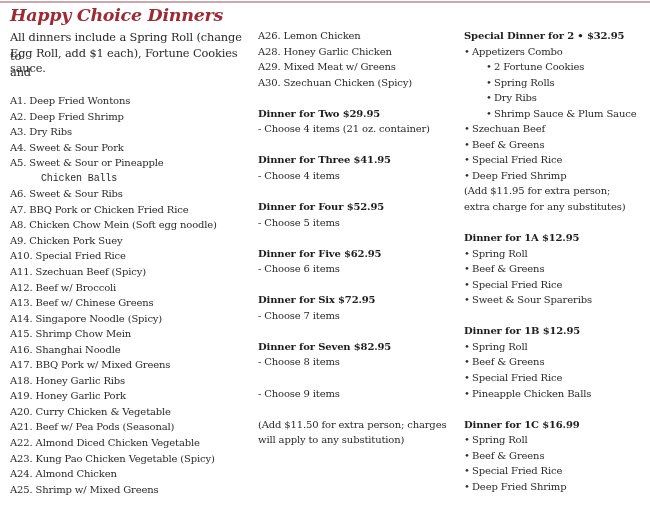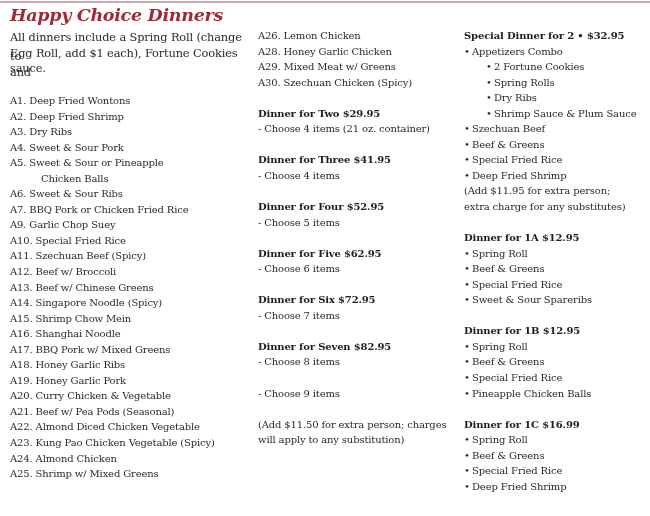--- a/index.html
+++ b/index.html
@@ -47,21 +47,21 @@
   .intro {
     position: absolute;
     left: 10px; top: 28px;
     width: 236px;
     white-space: normal;
     font-size: 11.4px;
     line-height: 19px;
     letter-spacing: -0.15px;
   }
   .line { display: block; height: 15.55px; }
-  .indent { padding-left: 31px; }
+  .indent { padding-left: 31px; font-family: Liberation Mono, monospace; }
   .bold { font-weight: bold; color: #1e1e1e; }
   .gap { display: block; height: 15.55px; }
   .bullet::before {
     content: "\2022";
     display: inline-block;
     width: 8px;
     font-size: 10px;
   }
   .bullet-inner { padding-left: 22px; }
 </style>
@@ -80,21 +80,22 @@
 
 <div class="col col1" style="top:93px;">
   <span class="line">A1. Deep Fried Wontons</span>
   <span class="line">A2. Deep Fried Shrimp</span>
   <span class="line">A3. Dry Ribs</span>
   <span class="line">A4. Sweet &amp; Sour Pork</span>
   <span class="line">A5. Sweet &amp; Sour or Pineapple</span>
   <span class="line indent">Chicken Balls</span>
   <span class="line">A6. Sweet &amp; Sour Ribs</span>
   <span class="line">A7. BBQ Pork or Chicken Fried Rice</span>
-  <span class="line">A9. Garlic Chop Suey</span>
+  <span class="line">A8. Chicken Chow Mein (Soft egg noodle)</span>
+  <span class="line">A9. Chicken Pork Suey</span>
   <span class="line">A10. Special Fried Rice</span>
   <span class="line">A11. Szechuan Beef (Spicy)</span>
   <span class="line">A12. Beef w/ Broccoli</span>
   <span class="line">A13. Beef w/ Chinese Greens</span>
   <span class="line">A14. Singapore Noodle (Spicy)</span>
   <span class="line">A15. Shrimp Chow Mein</span>
   <span class="line">A16. Shanghai Noodle</span>
   <span class="line">A17. BBQ Pork w/ Mixed Greens</span>
   <span class="line">A18. Honey Garlic Ribs</span>
   <span class="line">A19. Honey Garlic Pork</span>

